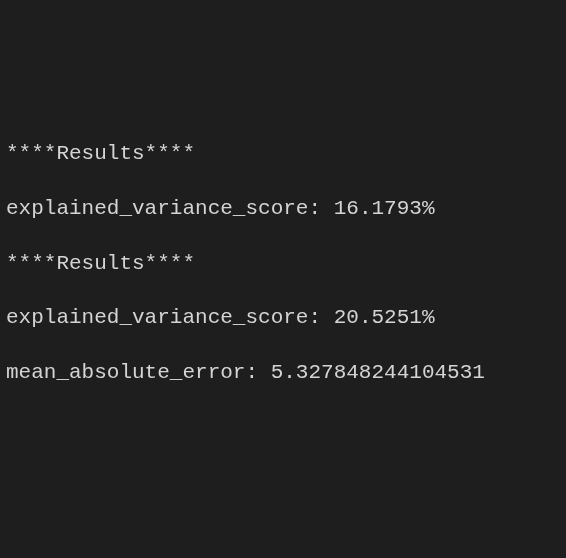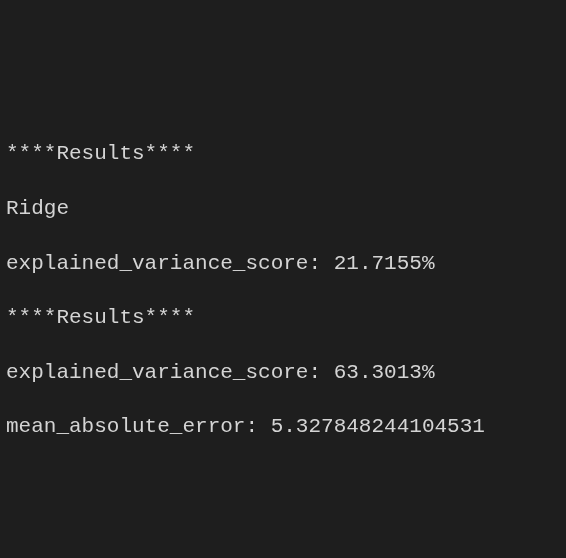--- a/index.html
+++ b/index.html
@@ -23,24 +23,23 @@
       display: block;
     }
   </style>
 </head>
 <body>
 
 
 
 <div>
 <span class="line">****Results****</span>
-<span class="line">Ridge</span>
-<span class="line"><span>explained_variance_score:</span> <span>21.7155%</span></span>
+<span class="line"><span>explained_variance_score:</span> <span>16.1793%</span></span>
 <span class="line">****Results****</span>
-<span class="line"><span>explained_variance_score:</span> <span>63.3013%</span></span>
+<span class="line"><span>explained_variance_score:</span> <span>20.5251%</span></span>
 <span class="line"><span>mean_absolute_error:</span> <span>5.327848244104531</span></span>
 
 
 
 
 
 
 
 
 

